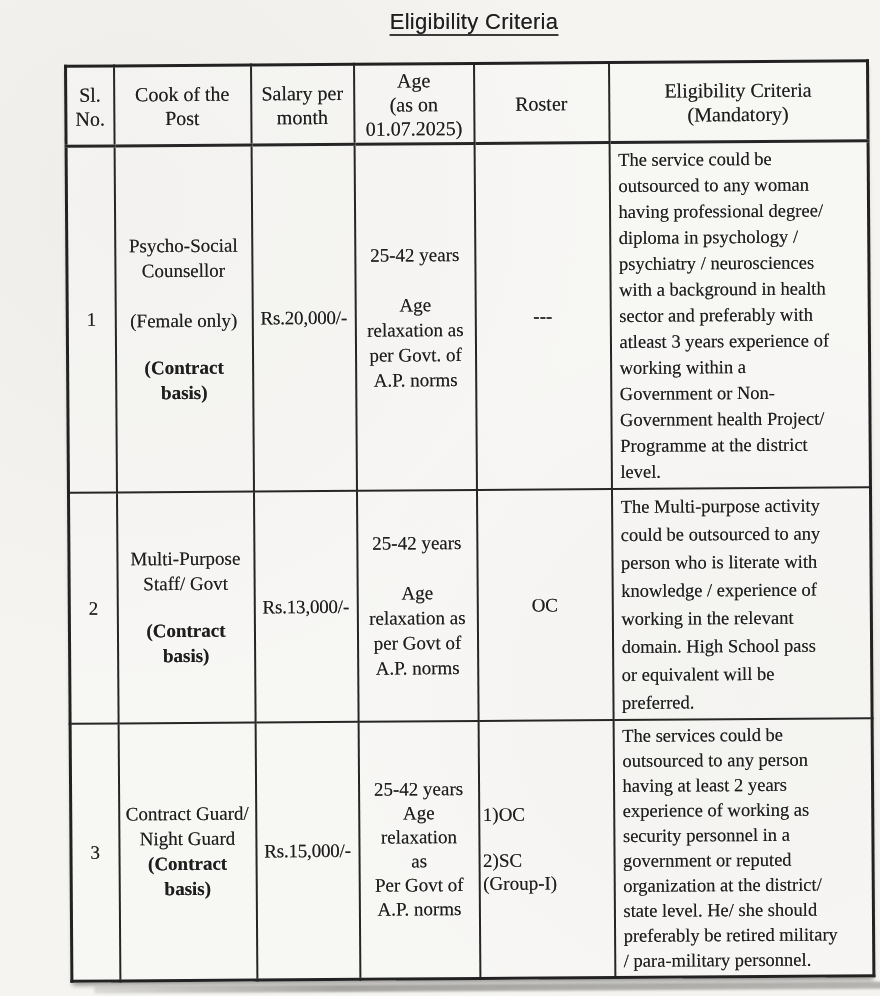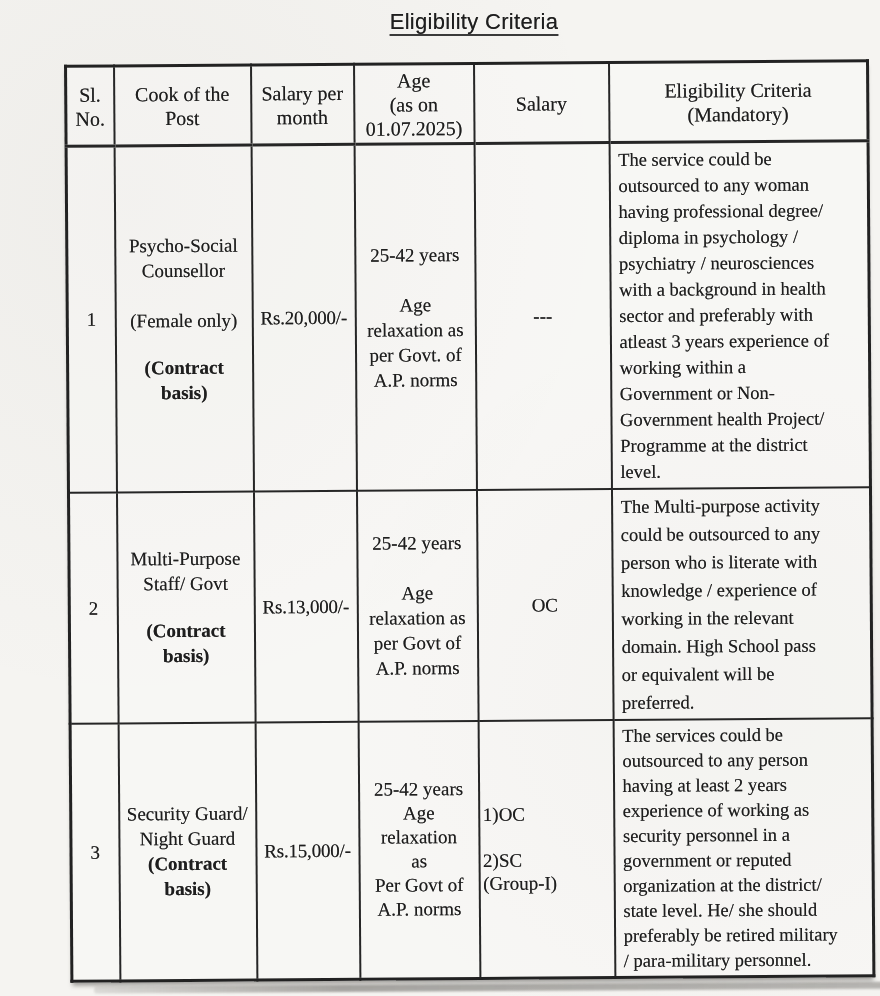--- a/index.html
+++ b/index.html
@@ -88,21 +88,21 @@
       <tr class="head">
         <th>Sl.
 No.</th>
         <th>Cook of the
 Post</th>
         <th>Salary per
 month</th>
         <th>Age
 (as on
 01.07.2025)</th>
-        <th>Salary</th>
+        <th>Roster</th>
         <th>Eligibility Criteria
 (Mandatory)</th>
       </tr>
     </thead>
     <tbody>
       <tr class="r1">
         <td class="c-sl">1</td>
         <td class="c-post">
           <span>Psycho-Social
 Counsellor
@@ -154,21 +154,21 @@
 person who is literate with
 knowledge / experience of
 working in the relevant
 domain.  High School pass
 or equivalent will be
 preferred.</td>
       </tr>
       <tr class="r3">
         <td class="c-sl">3</td>
         <td class="c-post">
-          <span>Security Guard/
+          <span>Contract Guard/
 Night Guard</span>
           <span class="basis">(Contract
 basis)</span>
         </td>
         <td class="c-salary">Rs.15,000/-</td>
         <td class="c-age">25-42 years
 Age
 relaxation
 as
 Per Govt of

